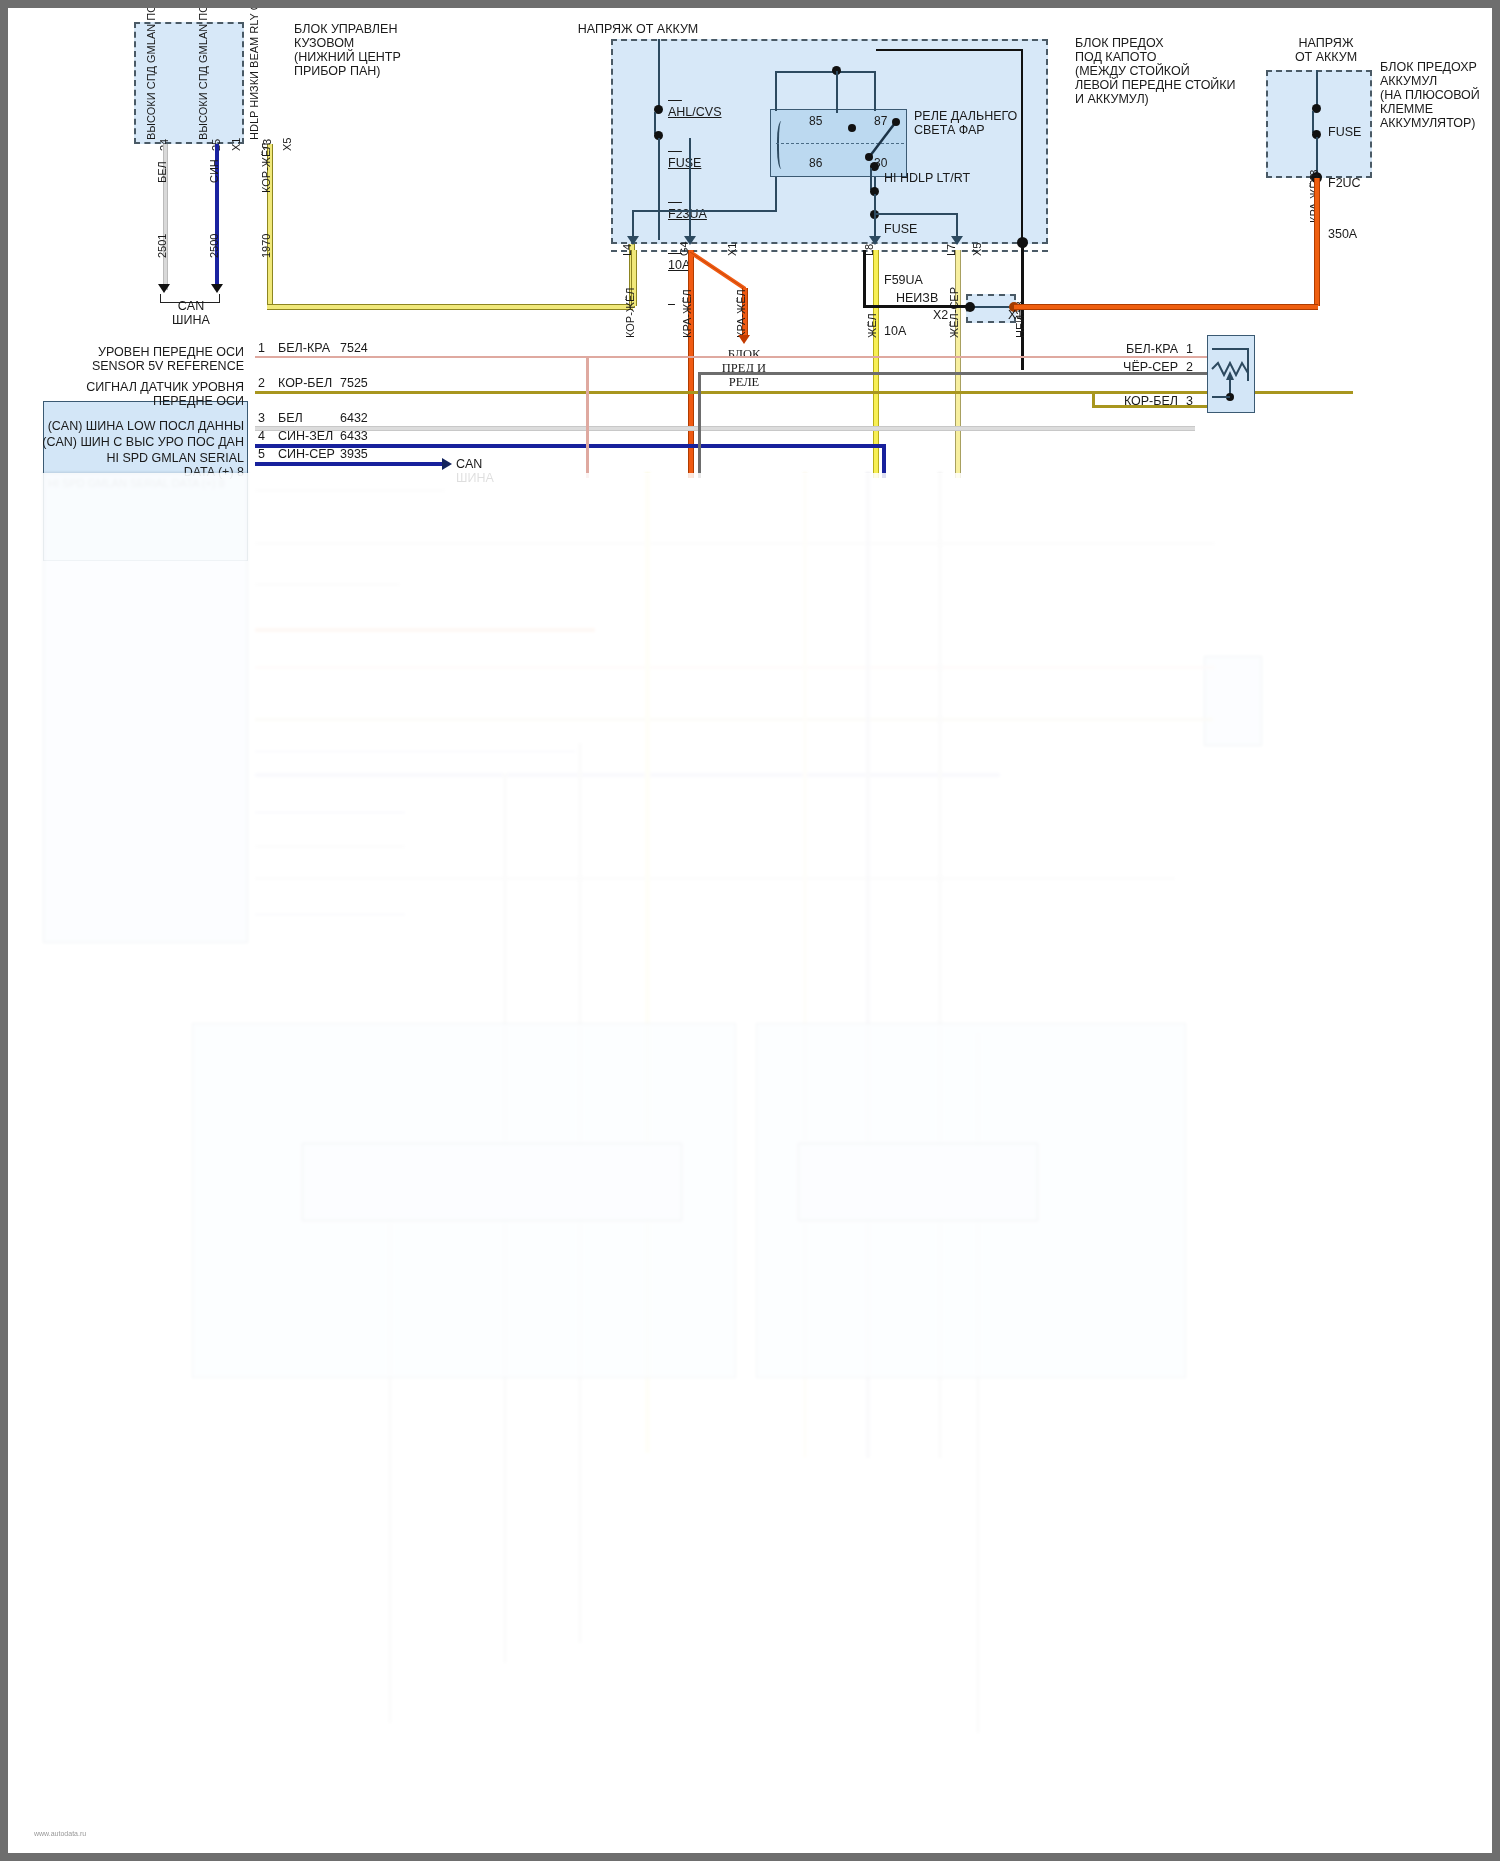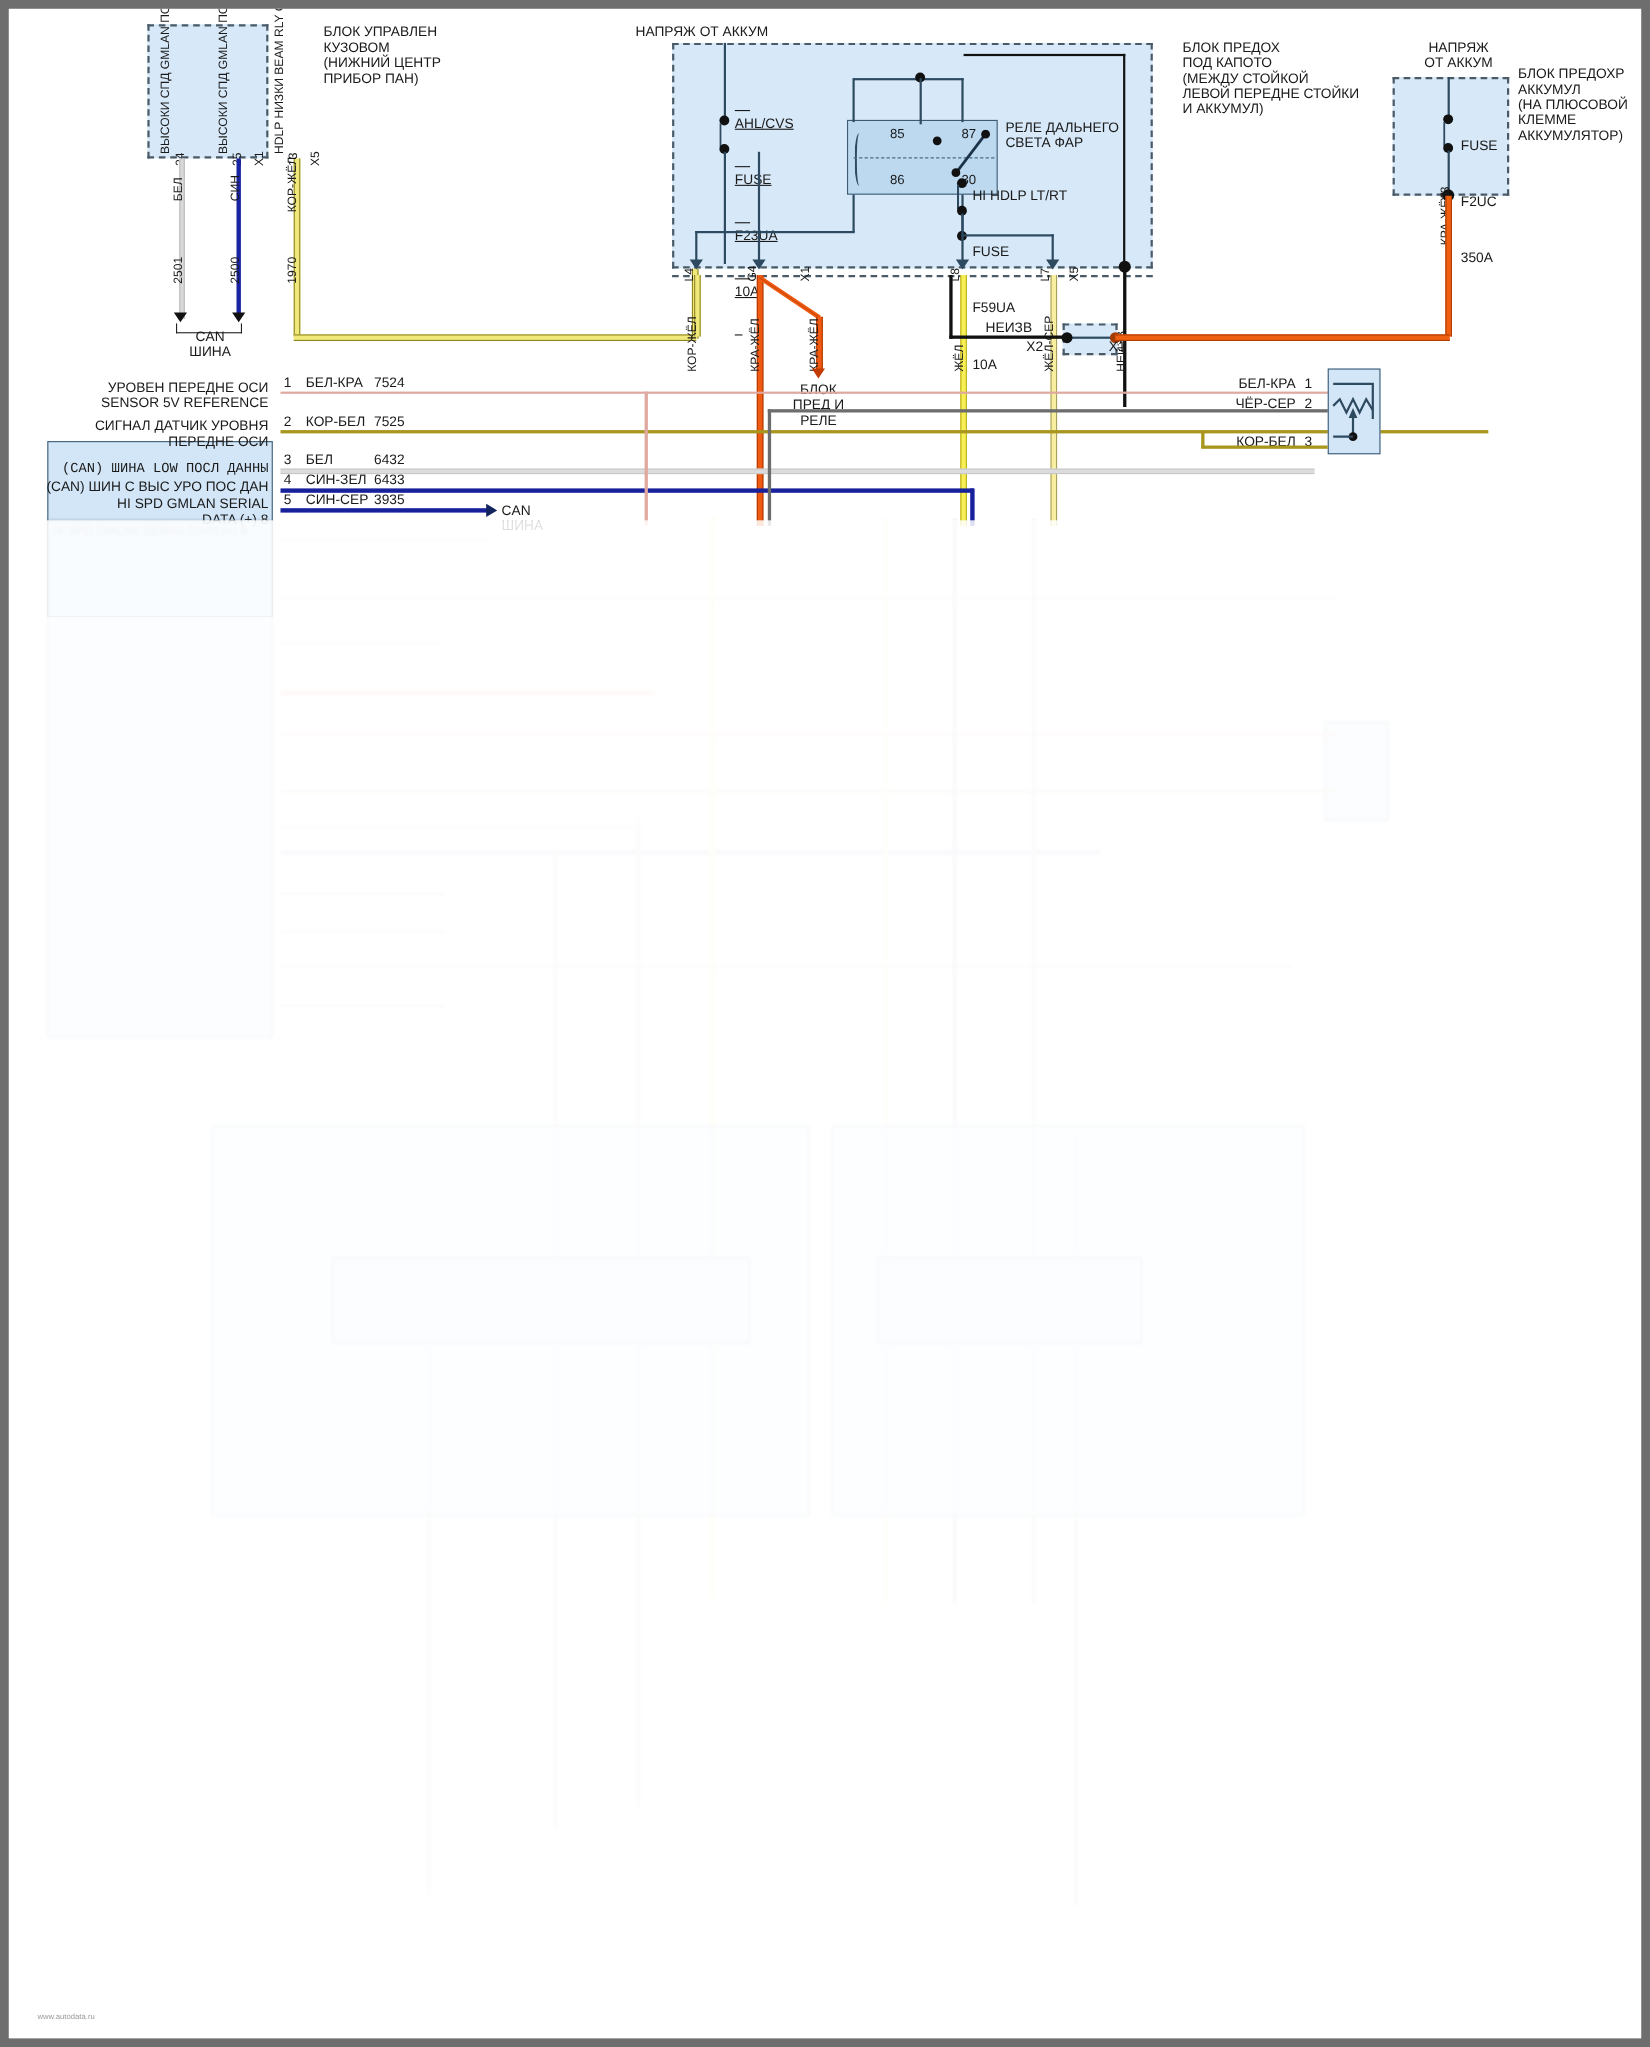--- a/index.html
+++ b/index.html
@@ -225,21 +225,21 @@
 
   <svg class="abs" width="120" height="60" style="left:676px;top:240px;">
     <polyline points="6,4 60,40 60,58" fill="none" stroke="#f05a12" stroke-width="4"></polyline>
     <polyline points="6,4 60,40 60,58" fill="none" stroke="#b03c00" stroke-width="1" opacity=".6"></polyline>
   </svg>
   <div class="abs w wv" style="left:734px;top:280px;height:50px;background:#f05a12;width:4px;border-left:1px solid #b03c00;border-right:1px solid #b03c00;"></div>
   <div class="abs" style="left:727px;top:330px;">
     <div class="vtxt" style="font-size:11px;">КРА-ЖЁЛ</div>
   </div>
   <div class="abs arrowdn" style="left:730px;top:327px;border-top-color:#c23b00;"></div>
-  <div class="abs txt c" style="left:690px;top:339px;width:92px;">БЛОК
+  <div class="abs txt c" style="left:690px;top:339px;width:92px;font-family:Liberation Serif, serif;">БЛОК
 ПРЕД И
 РЕЛЕ</div>
 
   <div class="abs w wv" style="left:865px;top:242px;height:228px;background:#f7ef55;width:4px;border-left:1px solid #b9ae18;border-right:1px solid #b9ae18;"></div>
   <div class="abs" style="left:858px;top:330px;">
     <div class="vtxt" style="font-size:11px;">ЖЁЛ</div>
   </div>
 
   <div class="abs w wv" style="left:947px;top:242px;height:228px;background:#f7ef9f;width:4px;border-left:1px solid #a8a060;border-right:1px solid #a8a060;"></div>
   <div class="abs" style="left:940px;top:330px;">
@@ -289,21 +289,21 @@
 
   <div class="abs w wv" style="left:1306px;top:170px;height:128px;background:#ef5f10;width:4px;border-left:1px solid #b03c00;border-right:1px solid #b03c00;"></div>
   <div class="abs w wh" style="left:1006px;top:296px;width:304px;height:4px;background:#ef5f10;border-top:1px solid #b03c00;border-bottom:1px solid #b03c00;"></div>
 
   <div class="abs box solid" style="left:35px;top:393px;width:205px;height:160px;"></div>
 
   <div class="abs txt r" style="left:40px;top:337px;width:196px;">УРОВЕН ПЕРЕДНЕ ОСИ
 SENSOR 5V REFERENCE</div>
   <div class="abs txt r" style="left:40px;top:372px;width:196px;">СИГНАЛ ДАТЧИК УРОВНЯ
 ПЕРЕДНЕ ОСИ</div>
-  <div class="abs txt r" style="left:26px;top:411px;width:210px;font-family:Liberation Mono, monospace;">(CAN) ШИНА LOW ПОСЛ ДАННЫ</div>
+  <div class="abs txt r" style="left:26px;top:411px;width:210px;">(CAN) ШИНА LOW ПОСЛ ДАННЫ</div>
   <div class="abs txt r" style="left:26px;top:427px;width:210px;">(CAN) ШИН С ВЫС УРО ПОС ДАН</div>
   <div class="abs txt r" style="left:26px;top:443px;width:210px;">HI SPD GMLAN SERIAL
 DATA (+) 8</div>
 
   <div class="abs txt" style="left:250px;top:333px;">1</div>
   <div class="abs txt" style="left:270px;top:333px;">БЕЛ-КРА</div>
   <div class="abs txt" style="left:332px;top:333px;">7524</div>
 
   <div class="abs txt" style="left:250px;top:368px;">2</div>
   <div class="abs txt" style="left:270px;top:368px;">КОР-БЕЛ</div>

